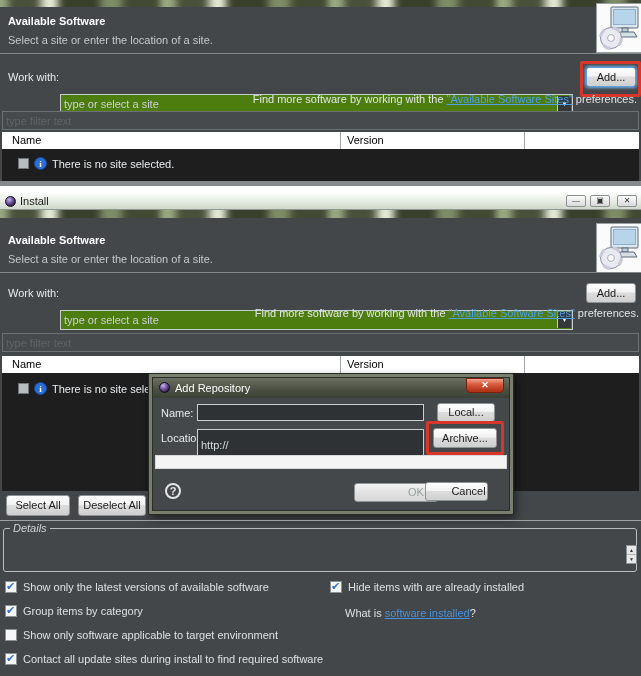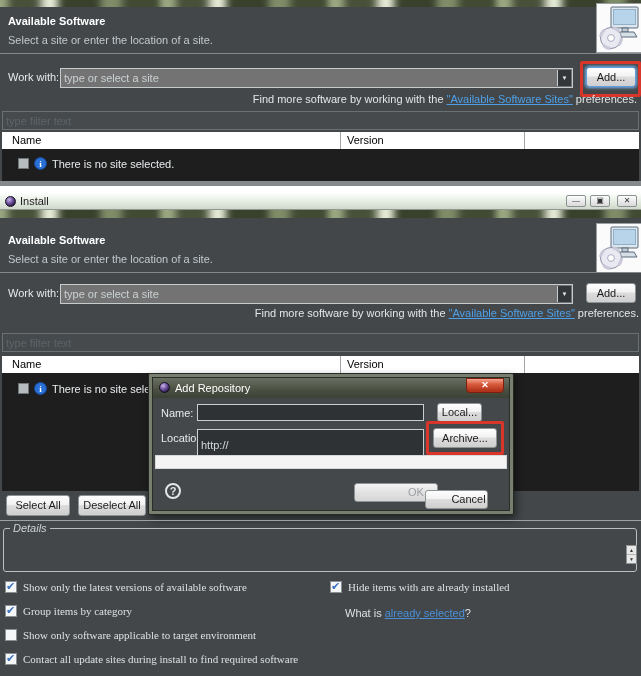--- a/index.html
+++ b/index.html
@@ -20,21 +20,21 @@
     background:repeating-linear-gradient(90deg,#9aa882 0 12px,#49503a 20px 44px,#e6ecd8 54px 62px,#39402c 70px 105px,#7e8c68 112px 126px,#434a34 134px 168px);
   }
 
   .hdr-title { color:#ffffff; font-weight:bold; }
   .hdr-sub   { color:#c3c9cc; }
   .icon-box  { background:#fbfbfb; border:1px solid #9aa0a2; display:flex; align-items:center; justify-content:center; }
   .sep { border-top:1px solid #85898c; height:0; width:641px; left:0; }
 
   .lbl { color:#e6eaec; }
 
-  .combo { background:#737373; border:1px solid #c6cbce; }
+  .combo { background:#4d7c0f; border:1px solid #c6cbce;margin-top:26px; }
   .combo input {
     position:absolute; left:3px; top:1px; right:16px; bottom:1px;
     background:transparent; border:none; outline:none;
     color:#ccd1d4; font-family:"Liberation Sans",sans-serif; font-size:11px; padding:0;
   }
   .combo-arrow {
     position:absolute; top:1px; bottom:1px; right:1px; width:13px;
     background:#33373a; border-left:1px solid #c6cbce;
     color:#e8eaeb; font-size:6px; line-height:16px; text-align:center;
   }
@@ -119,21 +119,21 @@
     color:#e4e6e7; font-weight:bold; font-size:11px; line-height:13px; text-align:center; box-sizing:border-box;
   }
 
   
   .group-box { border:1px solid #b9bec0; border-radius:3px; box-sizing:border-box; }
   .group-label { background:#43474a; color:#ced3d5; padding:0 3px;font-style:italic; }
   .spinner { width:11px; background:#e8e8e8; border:1px solid #8e9496; box-sizing:border-box; }
   .spinner div { height:8px; font-size:5px; line-height:8px; text-align:center; color:#333; border-bottom:1px solid #b5b5b5; }
   .spinner div:last-child { border-bottom:none; }
 
-  .cb-row { position:absolute; display:flex; align-items:center; gap:6px;font-family:Liberation Serif, serif; }
+  .cb-row { position:absolute; display:flex; align-items:center; gap:6px; }
   .cb {
     width:12px; height:12px; background:#f4f6f7; border:1px solid #8a9093;
     box-sizing:border-box; position:relative; flex:0 0 auto;
   }
   .cb.checked::after {
     content:"\2714"; position:absolute; left:0px; top:-2px;
     color:#3a71c1; font-size:11px;
   }
   .cb-label { color:#dce0e2; white-space:nowrap; }
   .whatis { color:#dce0e2; }
@@ -249,34 +249,34 @@
       <div class="dlg-title">
         <div class="abs sphere" style="left:6px;top:4px;width:11px;height:11px;"></div>
         <div class="abs" style="left:22px;top:4px;">Add Repository</div>
       </div>
       <div class="dlg-close">✕</div>
 
       <div class="abs lbl" style="left:8px;top:29px;">Name:</div>
       <div class="abs dlg-input" style="left:44px;top:26px;width:227px;height:17px;">
         <input type="text" value="" style="">
       </div>
-      <div class="abs btn" style="left:284px;top:25px;width:45px;height:19px;line-height:17px;">Local...</div>
+      <div class="abs btn" style="left:284px;top:25px;width:58px;height:19px;line-height:17px;">Local...</div>
 
       <div class="abs lbl" style="left:8px;top:54px;">Location:</div>
       <div class="abs dlg-input" style="left:44px;top:51px;width:227px;height:31px;">
         <input type="text" value="http://" style="">
       </div>
       <div class="abs btn" style="left:280px;top:50px;width:64px;height:20px;line-height:18px;">Archive...</div>
       <div class="abs red-box" style="left:273px;top:43px;width:72px;height:28px;"></div>
 
       <div class="abs whitebar" style="left:2px;top:77px;width:352px;height:14px;"></div>
 
       <div class="abs help-icon" style="left:12px;top:105px;">?</div>
       <div class="abs btn disabled" style="left:201px;top:105px;width:84px;height:19px;line-height:17px;padding-left:40px;">OK</div>
-      <div class="abs btn" style="left:272px;top:112px;width:63px;height:19px;line-height:17px;padding-left:24px;">Cancel</div>
+      <div class="abs btn" style="left:272px;top:104px;width:63px;height:19px;line-height:17px;padding-left:24px;">Cancel</div>
     </div>
   </div>
 
   <div class="abs btn" style="left:6px;top:302px;width:64px;height:21px;line-height:19px;">Select All</div>
   <div class="abs btn" style="left:78px;top:302px;width:68px;height:21px;line-height:19px;">Deselect All</div>
 
   <div class="abs" style="left:0;top:327px;width:641px;border-top:1px solid #9ca1a3;"></div>
 
   <div class="abs group-box" style="left:3px;top:335px;width:634px;height:44px;"></div>
   <div class="abs group-label" style="left:10px;top:329px;">Details</div>
@@ -298,14 +298,14 @@
     <span class="cb-label">Contact all update sites during install to find required software</span>
   </div>
   <div class="cb-row" style="left:5px;top:436px;">
     <span class="cb"></span>
     <span class="cb-label">Show only software applicable to target environment</span>
   </div>
   <div class="cb-row" style="left:330px;top:388px;">
     <span class="cb checked"></span>
     <span class="cb-label">Hide items with are already installed</span>
   </div>
-  <div class="abs whatis" style="left:345px;top:414px;"><span>What is </span><a>already selected</a><span>?</span></div>
+  <div class="abs whatis" style="left:345px;top:414px;"><span>What is </span><a>software installed</a><span>?</span></div>
 </div>
 
 </body></html>

